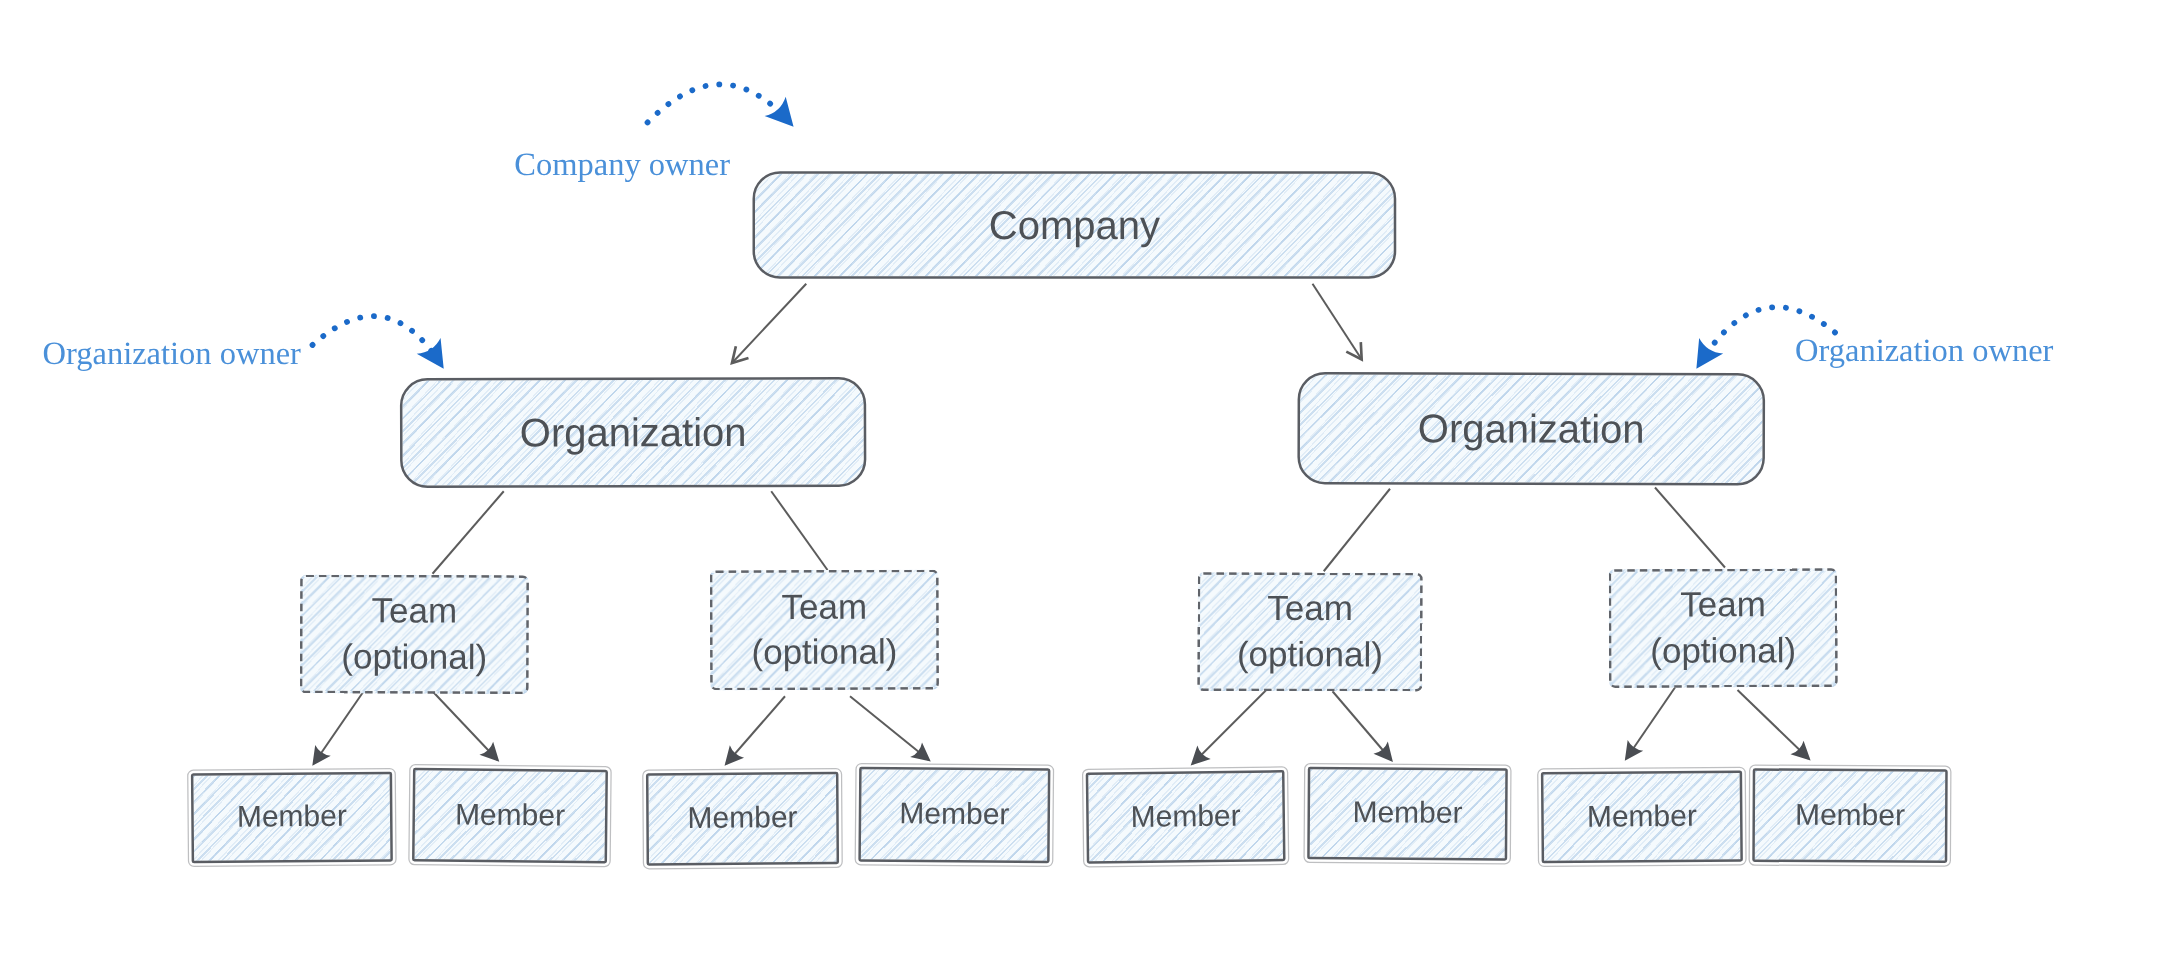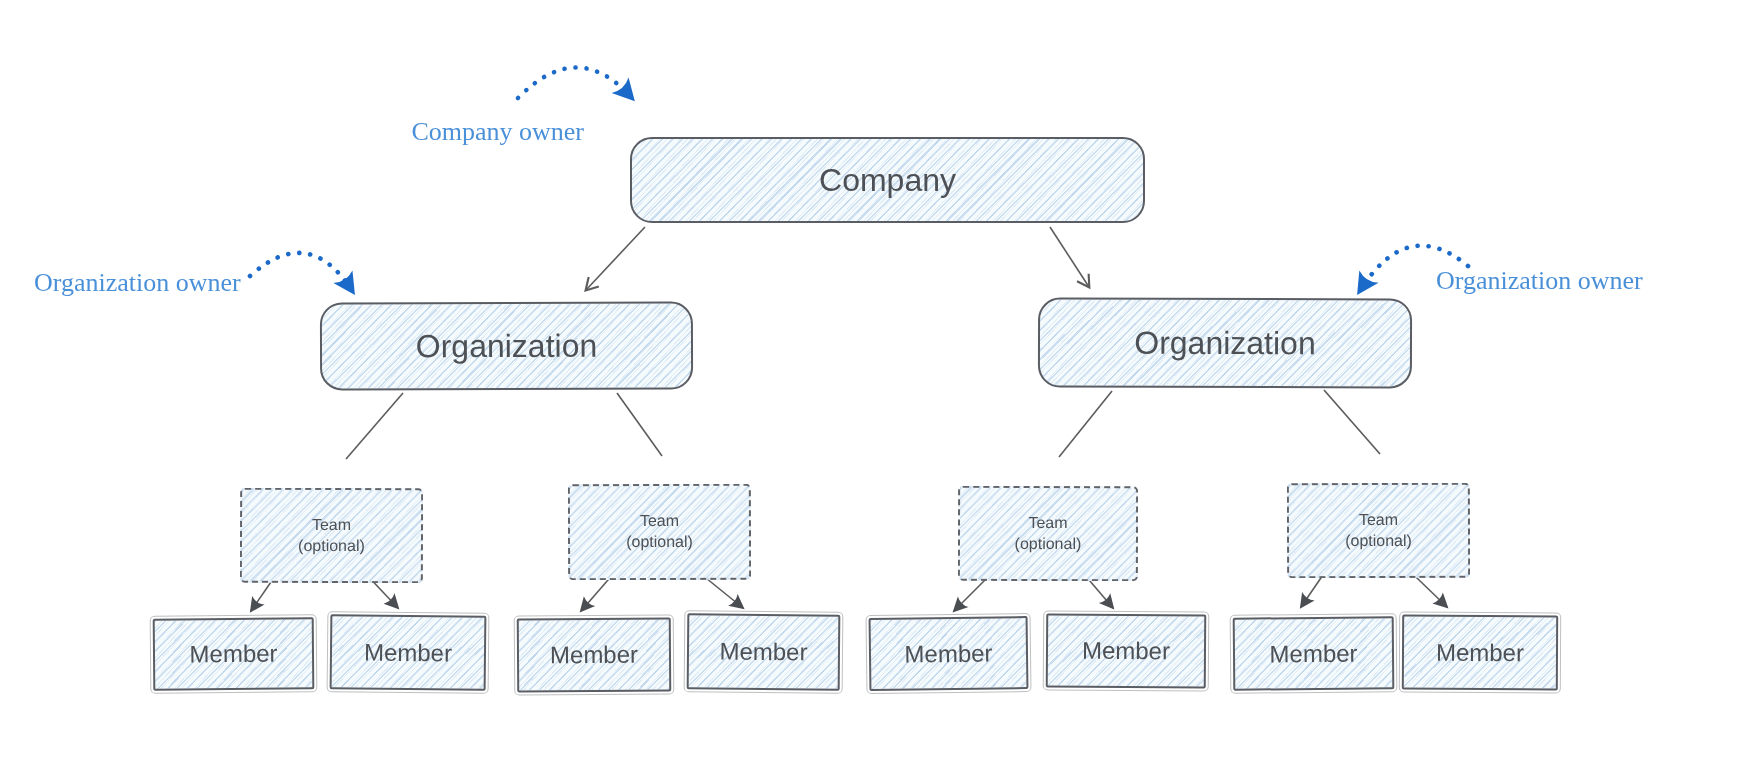--- a/index.html
+++ b/index.html
@@ -10,26 +10,26 @@
   
   .node{
     position:absolute;display:flex;align-items:center;justify-content:center;
     box-sizing:border-box;text-align:center;color:#4d5156;
     background-color:#f5fafd;
     background-image:
       repeating-linear-gradient(135deg, rgba(125,170,215,.34) 0 1.5px, transparent 1.5px 7px),
       repeating-linear-gradient(133deg, rgba(125,170,215,.16) 0 1px, transparent 1px 5px);
   }
   .pill{border:2px solid #5a5d63;border-radius:22px;font-size:32px;}
-  .team{border:2px dashed #61646a;border-radius:5px;font-size:16px;line-height:1.3;margin-top:28px;}
+  .team{border:2px dashed #61646a;border-radius:5px;font-size:28px;line-height:1.3;}
   .member{
     border:2px solid #5a5d63;border-radius:2px;font-size:24px;
     outline:1px solid rgba(92,95,100,.40);outline-offset:2px;
   }
-  #company{left:602px;top:137px;width:515px;height:86px;margin-left:28px;}
+  #company{left:602px;top:137px;width:515px;height:86px;}
   #org-left{left:320px;top:302px;width:373px;height:88px;transform:rotate(-.15deg);}
   #org-right{left:1038px;top:298px;width:374px;height:90px;transform:rotate(.15deg);}
   #team-1{left:240px;top:460px;width:183px;height:95px;transform:rotate(.2deg);}
   #team-2{left:568px;top:456px;width:183px;height:96px;transform:rotate(-.2deg);}
   #team-3{left:958px;top:458px;width:180px;height:95px;transform:rotate(.15deg);}
   #team-4{left:1287px;top:455px;width:183px;height:95px;transform:rotate(-.2deg);}
   #member-1{left:153px;top:618px;width:161px;height:72px;transform:rotate(-.5deg);}
   #member-2{left:330px;top:615px;width:156px;height:75px;transform:rotate(.6deg);}
   #member-3{left:517px;top:618px;width:154px;height:74px;transform:rotate(-.4deg);}
   #member-4{left:687px;top:614px;width:153px;height:76px;transform:rotate(.5deg);}

